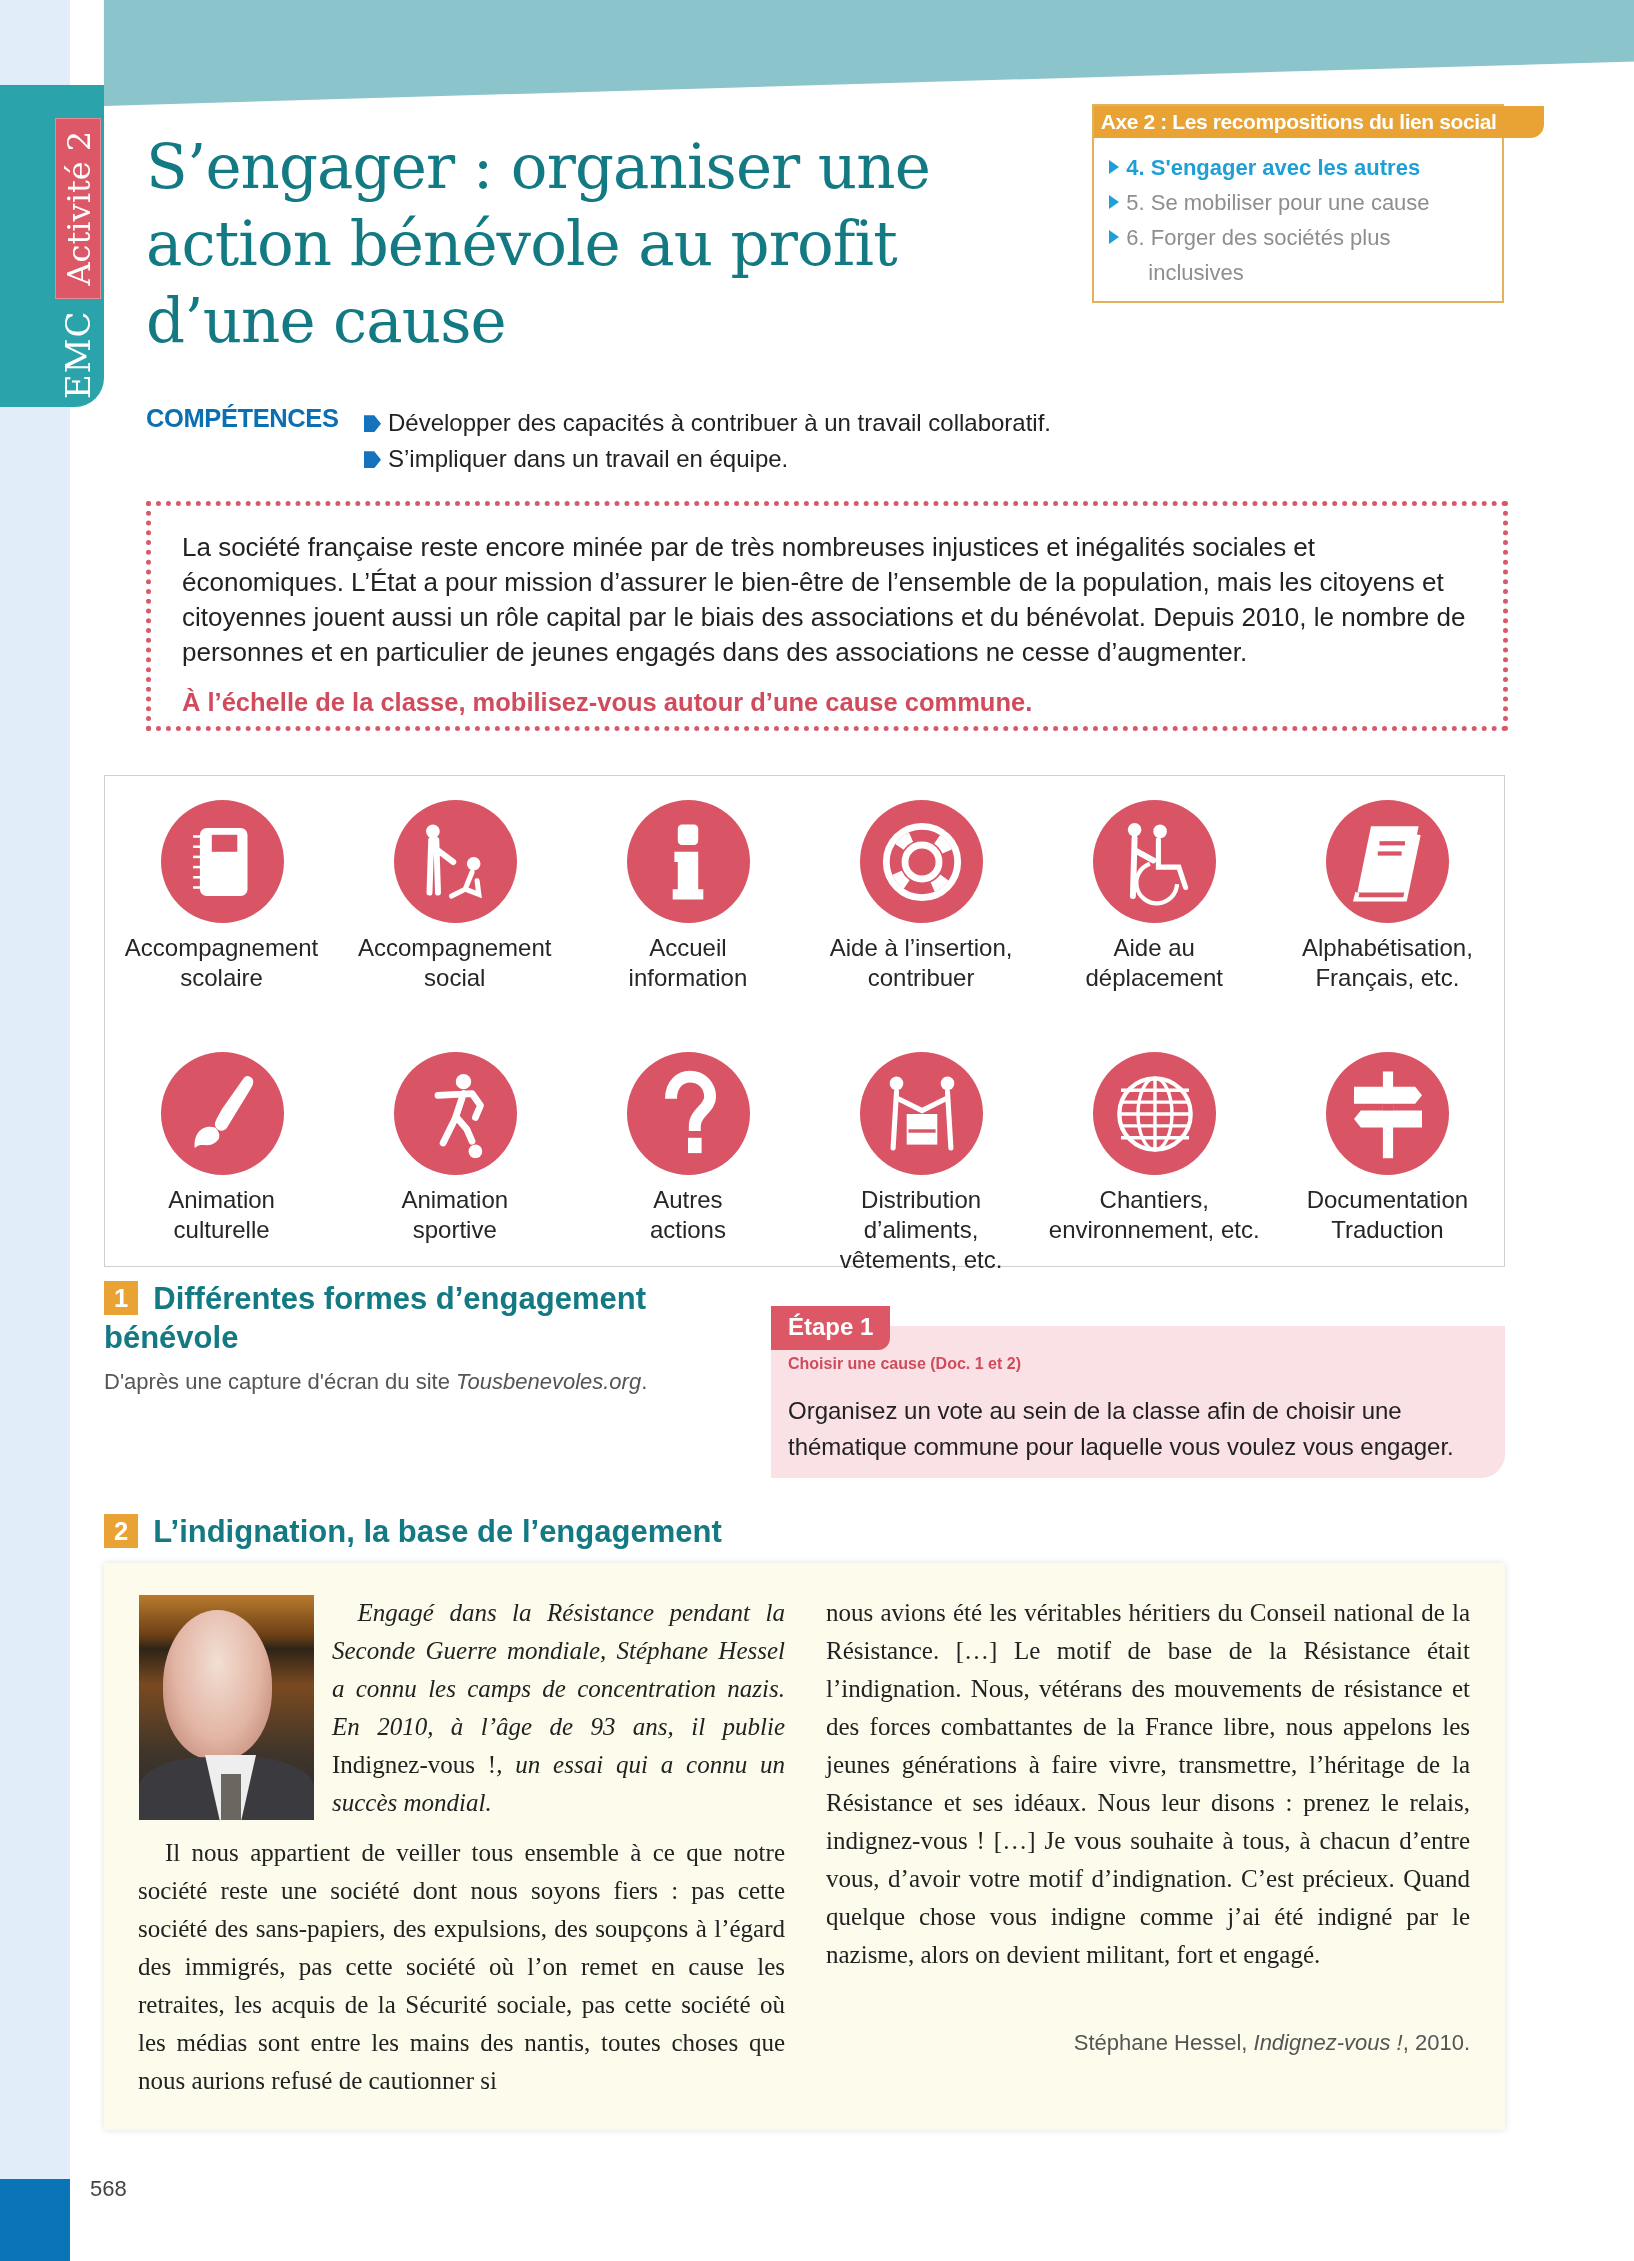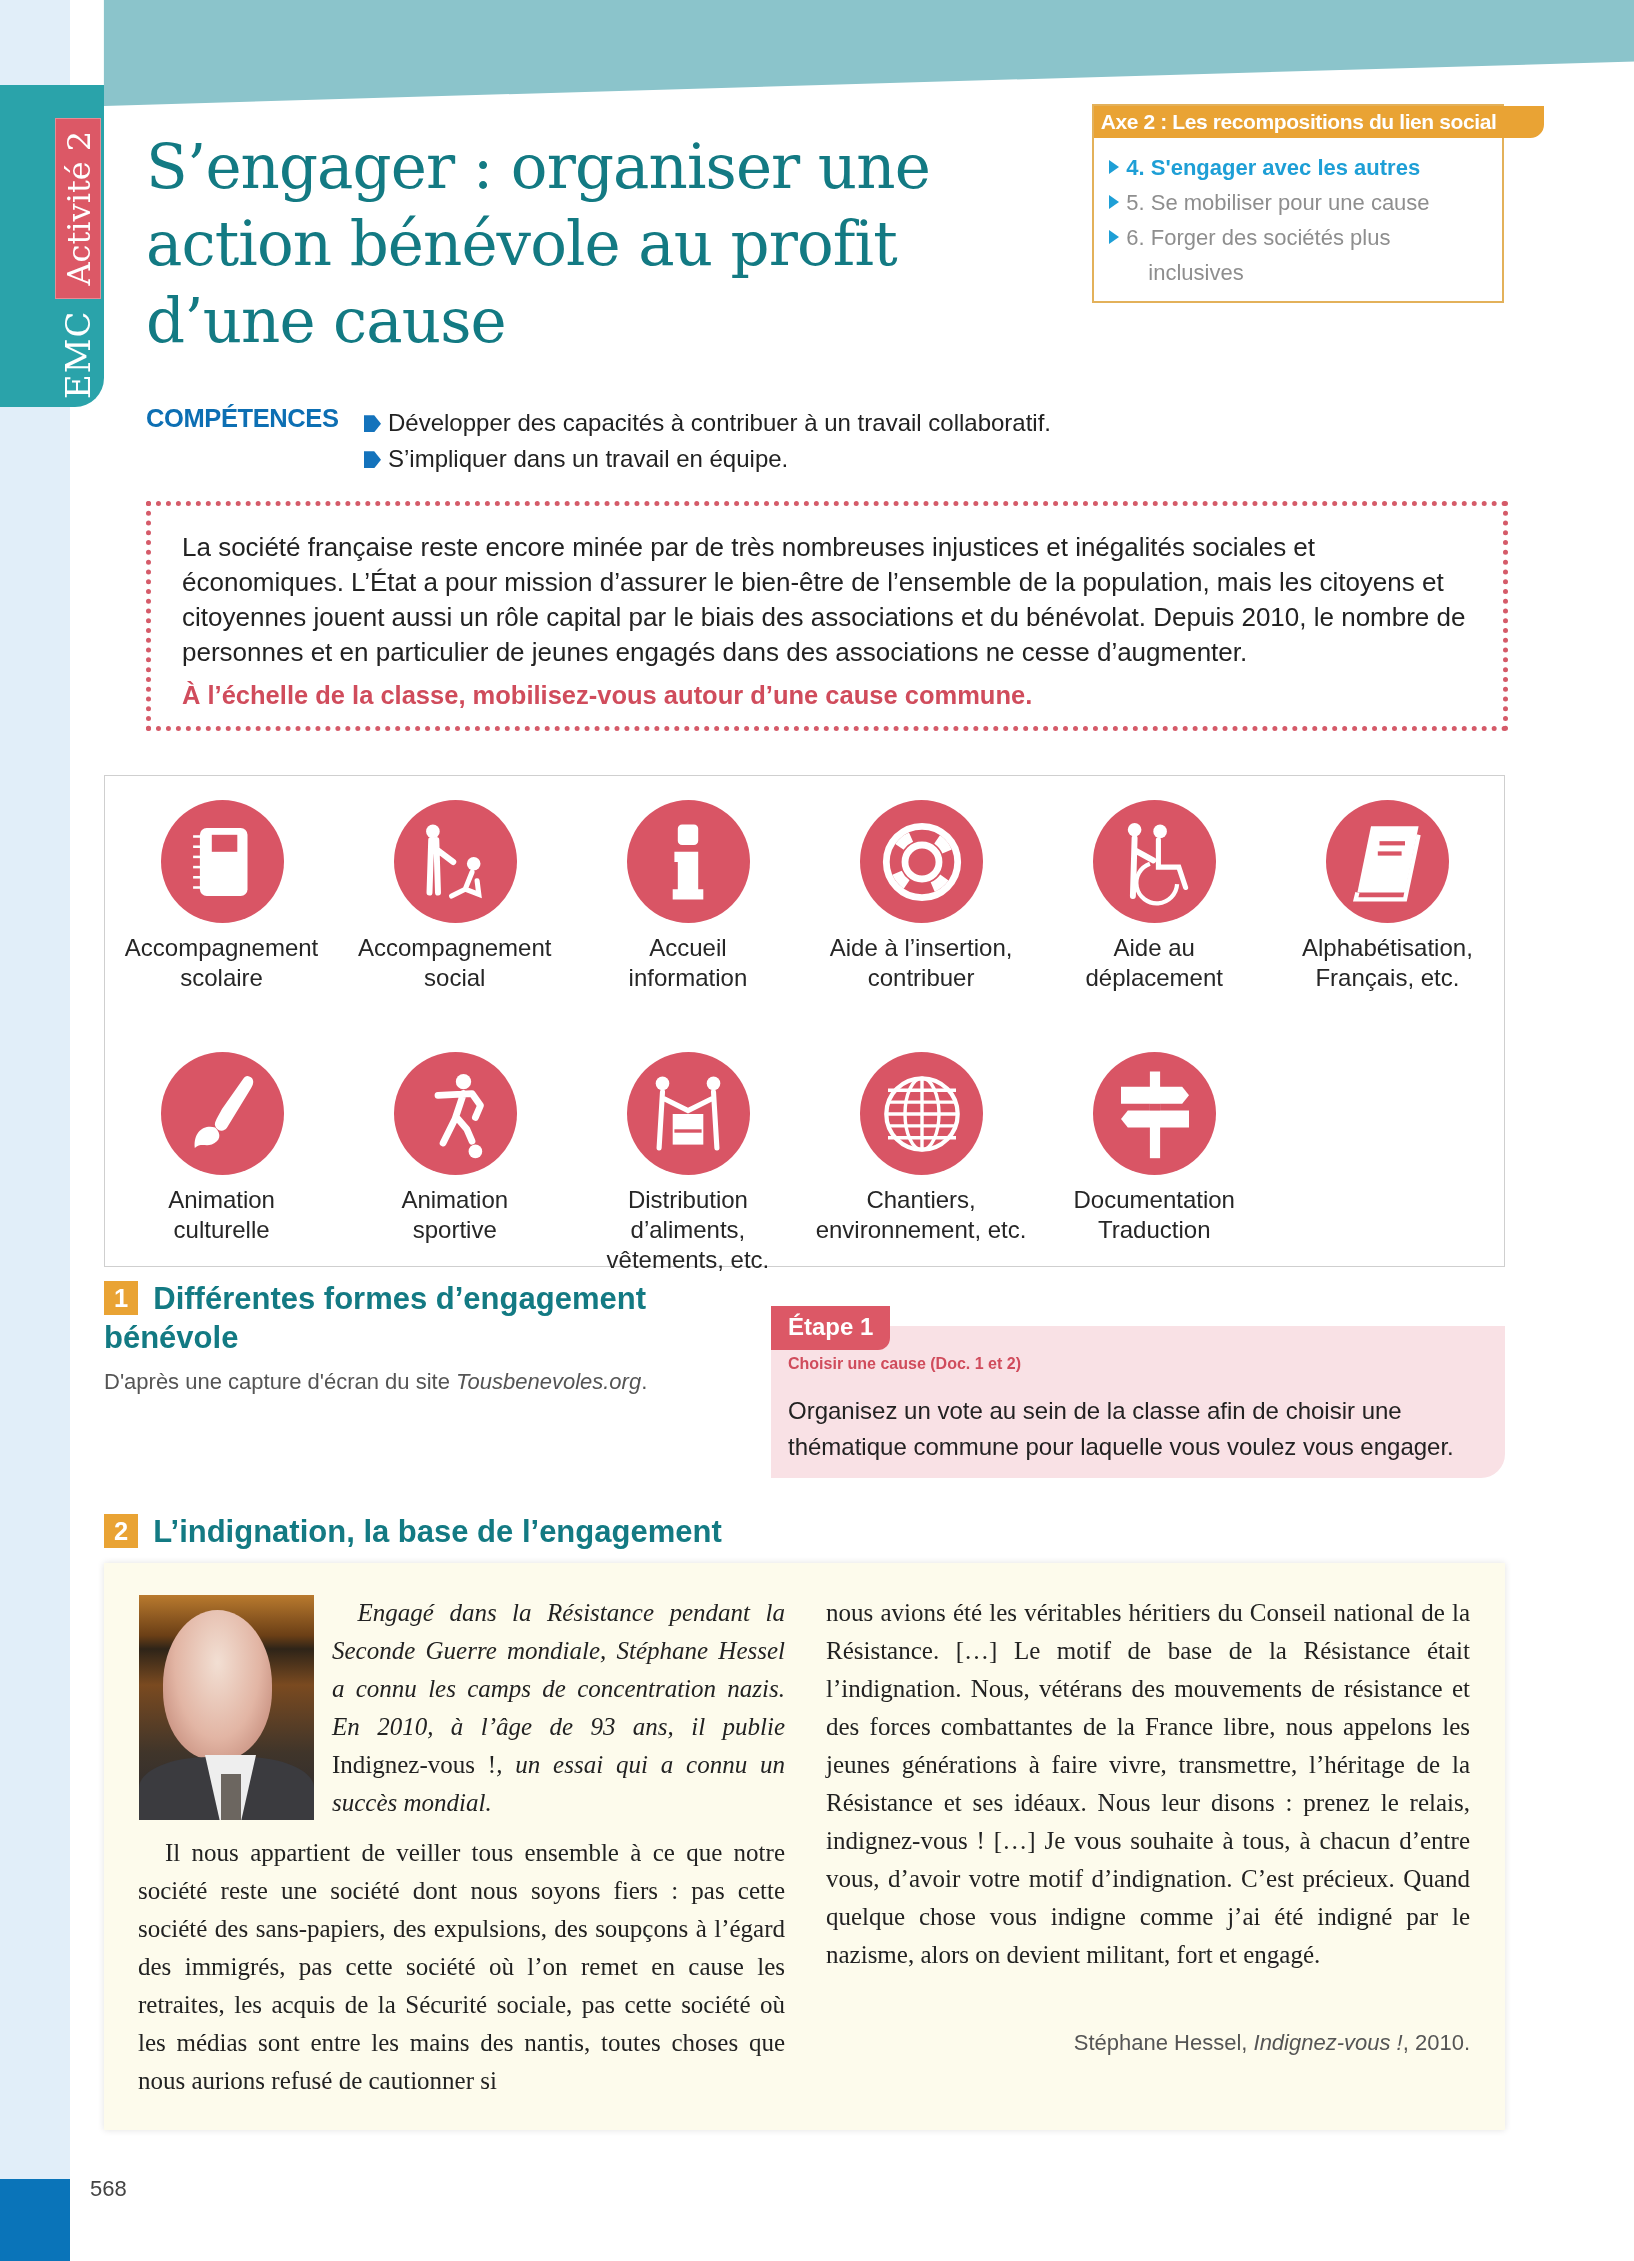--- a/index.html
+++ b/index.html
@@ -34,21 +34,21 @@
 
   
   .comp-label { position: absolute; left: 146px; top: 404px; color: #0d6fb3; font-weight: bold; font-size: 25.5px; letter-spacing: -0.4px; }
   .comp-list { position: absolute; left: 364px; top: 405px; list-style: none; }
   .comp-list li { font-size: 24px; line-height: 36px; color: #222; position: relative; padding-left: 24px; }
   .comp-list li .tri { position: absolute; left: 0; top: 10.2px; width: 17px; height: 17px; background: #1473bc; clip-path: polygon(0 0, 60% 0, 100% 50%, 60% 100%, 0 100%); }
 
   
   .intro { position: absolute; left: 146px; top: 501px; width: 1362px; height: 230px; border: 5.1px dotted #d55b69; padding: 24px 37px 0 31px; }
   .intro p { font-size: 26px; line-height: 35px; color: #222; }
-  .intro .call { color: #d04c5c; font-weight: bold; margin-top: 8px; font-size: 25.5px; }
+  .intro .call { color: #d04c5c; font-weight: bold; margin-top: 15px; font-size: 25.5px; }
 
   
   .grid-box { position: absolute; left: 104px; top: 775px; width: 1401px; height: 492px; border: 1.7px solid #cfcfcf; background: #fff; }
   .grid { position: absolute; left: 0; top: 0; width: 100%; display: grid; grid-template-columns: repeat(6, 1fr); }
   .cell { height: 252px; position: relative; text-align: center; }
   .cell .circle { position: absolute; left: 50%; top: 24px; margin-left: -61px; width: 123px; height: 123px; border-radius: 50%; background: #d95565; display: flex; align-items: center; justify-content: center; }
   .cell .circle svg { width: 102px; height: 102px; }
   .cell .lbl { position: absolute; left: 0; right: 0; top: 157px; font-size: 24px; line-height: 30px; color: #262626; }
 
   
@@ -232,20 +232,32 @@
           </svg>
         </div>
         <div class="lbl">
           <div>Animation</div>
           <div>sportive</div>
         </div>
       </div>
       <div class="cell" style="height: 240px;">
         <div class="circle">
           <svg viewBox="0 0 120 120">
+            <path d="M40 42 C40 24 52 16 62 16 C76 16 86 26 86 40 C86 54 68 58 68 74 V80" stroke="#ffffff" stroke-width="14" fill="none" stroke-linecap="butt"></path>
+            <rect x="60" y="88" width="16" height="18" fill="#ffffff"></rect>
+          </svg>
+        </div>
+        <div class="lbl">
+          <div>Autres</div>
+          <div>actions</div>
+        </div>
+      </div>
+      <div class="cell" style="height: 240px;">
+        <div class="circle">
+          <svg viewBox="0 0 120 120">
             <circle cx="30" cy="24" r="8" fill="#ffffff"></circle>
             <circle cx="90" cy="24" r="8" fill="#ffffff"></circle>
             <path d="M30 34 L26 100 M90 34 L94 100 M32 42 L60 56 L88 42" stroke="#ffffff" stroke-width="6" fill="none" stroke-linecap="round"></path>
             <rect x="42" y="60" width="36" height="36" fill="#ffffff"></rect>
             <rect x="44" y="78" width="32" height="4" fill="#d95565"></rect>
           </svg>
         </div>
         <div class="lbl">
           <div>Distribution d’aliments,</div>
           <div>vêtements, etc.</div>

